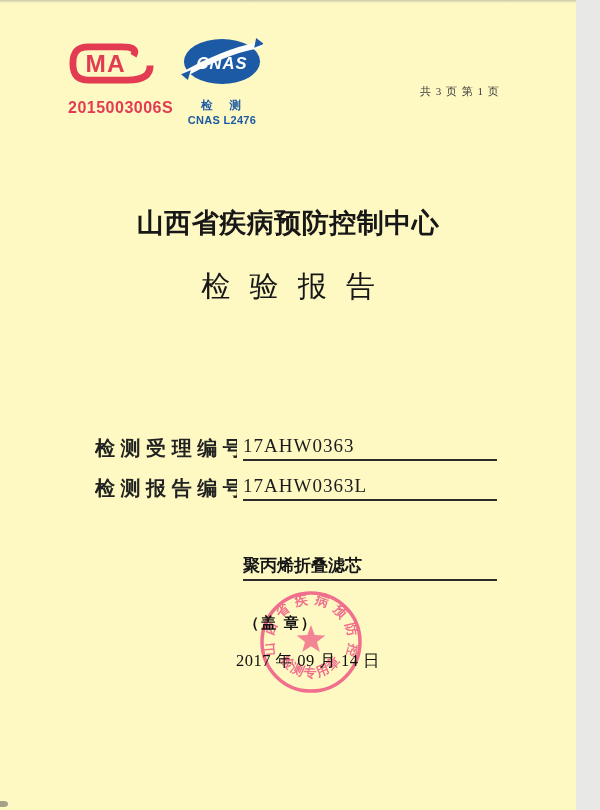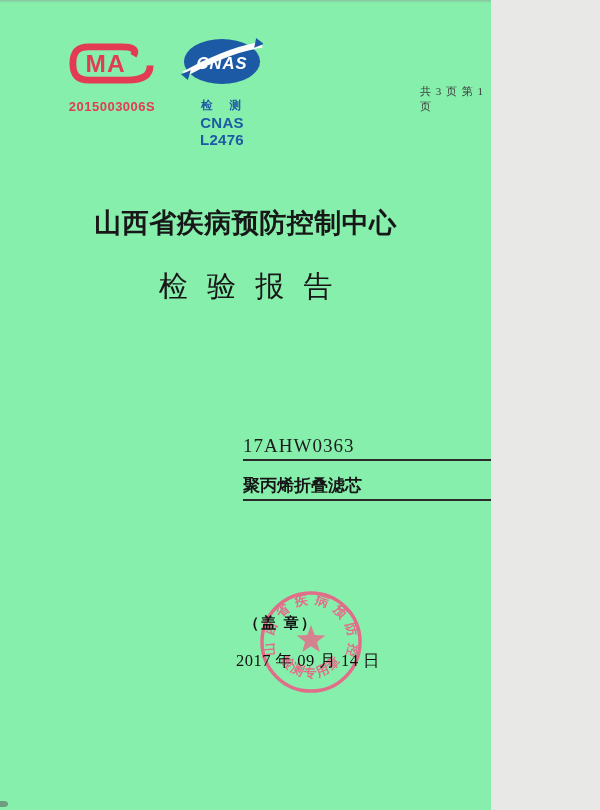--- a/index.html
+++ b/index.html
@@ -1,53 +1,53 @@
 <!DOCTYPE html>
 <html><head>
 <meta charset="utf-8">
 <style>
   html, body { margin: 0; padding: 0; background: #e8e8e6; }
   .page {
     position: relative;
-    width: 491px;
+    width: 576px;
     height: 810px;
-    background: #86efac;
+    background: #fef9c3;
     overflow: hidden;
     font-family: "Liberation Serif", "DejaVu Serif", serif;
     color: #1f1f1f;
   }
   .scan-edge-top {
     position: absolute; top: 0; left: 0; right: 0; height: 3px;
     background: linear-gradient(to bottom, rgba(140,140,140,0.45), rgba(200,200,200,0.0));
   }
   .scan-speck {
     position: absolute; left: 0; top: 801px; width: 8px; height: 6px;
     background: rgba(90,90,90,0.55); border-radius: 0 60% 60% 0;
   }
 
   
   .cma-block { position: absolute; left: 68px; top: 42px; width: 88px; text-align: center; }
   .cma-logo { display: block; width: 86px; height: 43px; margin: 0 auto; }
   .cma-code {
     margin-top: 14px;
     font-family: "Liberation Sans", sans-serif;
-    font-weight: bold; font-size: 13px; letter-spacing: 0.5px;
+    font-weight: bold; font-size: 16px; letter-spacing: 0.5px;
     color: #e23b52;
   }
   .cnas-block { position: absolute; left: 180px; top: 35px; width: 84px; text-align: center; }
   .cnas-logo { display: block; width: 82px; height: 53px; margin: 0 auto; }
   .cnas-category {
     margin-top: 10px;
     font-size: 11.5px; color: #1d5aa5; font-weight: bold;
     letter-spacing: 2px; word-spacing: 10px;
   }
   .cnas-code {
     margin-top: 1px;
     font-family: "Liberation Sans", sans-serif;
-    font-weight: bold; font-size: 15px; color: #1d5aa5; letter-spacing: 0.3px;
+    font-weight: bold; font-size: 11px; color: #1d5aa5; letter-spacing: 0.3px;
   }
   .page-indicator {
     position: absolute; left: 420px; top: 84px;
     font-size: 11px; color: #3a3a3a; letter-spacing: 1px;
   }
 
   
   .doc-title {
     position: absolute; top: 205px; left: 0; width: 100%;
     text-align: center; font-size: 27px; font-weight: bold;
@@ -74,21 +74,21 @@
     position: absolute; left: 148px; right: 0; top: 0; height: 26px;
     border-bottom: 2px solid #2b2b2b;
     text-align: left; line-height: 26px; white-space: nowrap;
   }
   .value-code {
     font-family: "Liberation Serif", "DejaVu Serif", serif;
     font-size: 19px; letter-spacing: 1px; color: #1c1c1c;
   }
   .value-cjk {
     font-family: "Liberation Sans", sans-serif;
-    font-size: 17px; font-weight: bold; color: #161616;
+    font-size: 17px; font-weight: bold; color: #161616; margin-top: 40px;
   }
 
   
   .seal { position: absolute; left: 252px; top: 583px; width: 118px; height: 118px; opacity: 0.88; z-index: 1; }
   .seal-arc-top { font-size: 13px; letter-spacing: 6px; font-weight: bold; fill: #ee5d85; }
   .seal-arc-bottom { font-size: 13px; letter-spacing: 1.5px; font-weight: bold; fill: #ee5d85; }
   .stamp-note {
     position: absolute; left: 244px; top: 614px; width: 120px; z-index: 2;
     text-align: left; font-size: 15px; font-weight: bold;
     letter-spacing: 2px; color: #111;
@@ -127,21 +127,26 @@
     <div class="cnas-code">CNAS L2476</div>
   </div>
 
   <div class="page-indicator">共 3 页 第 1 页</div>
 
   <div class="doc-title">山西省疾病预防控制中心</div>
   <div class="doc-subtitle">检 验 报 告</div>
 
   <div class="form">
     <div class="form-row">
+      <span class="form-label">检 测 受 理 编 号</span>
       <span class="form-value value-code">17AHW0363</span>
+    </div>
+    <div class="form-row">
+      <span class="form-label">检 测 报 告 编 号</span>
+      <span class="form-value value-code">17AHW0363L</span>
     </div>
     <div class="form-row">
       <span class="form-value value-cjk">聚丙烯折叠滤芯</span>
     </div>
   </div>
 
   <svg class="seal" viewBox="0 0 118 118" aria-hidden="true">
     <circle cx="59" cy="59" r="49" fill="none" stroke="#ee5d85" stroke-width="3.5"></circle>
     <polygon points="59,42 62.7,51.9 73.3,52.4 65,58.9 67.8,69.1 59,63.3 50.2,69.1 53,58.9 44.7,52.4 55.3,51.9" fill="#ee5d85" opacity="0.85"></polygon>
     <defs>

